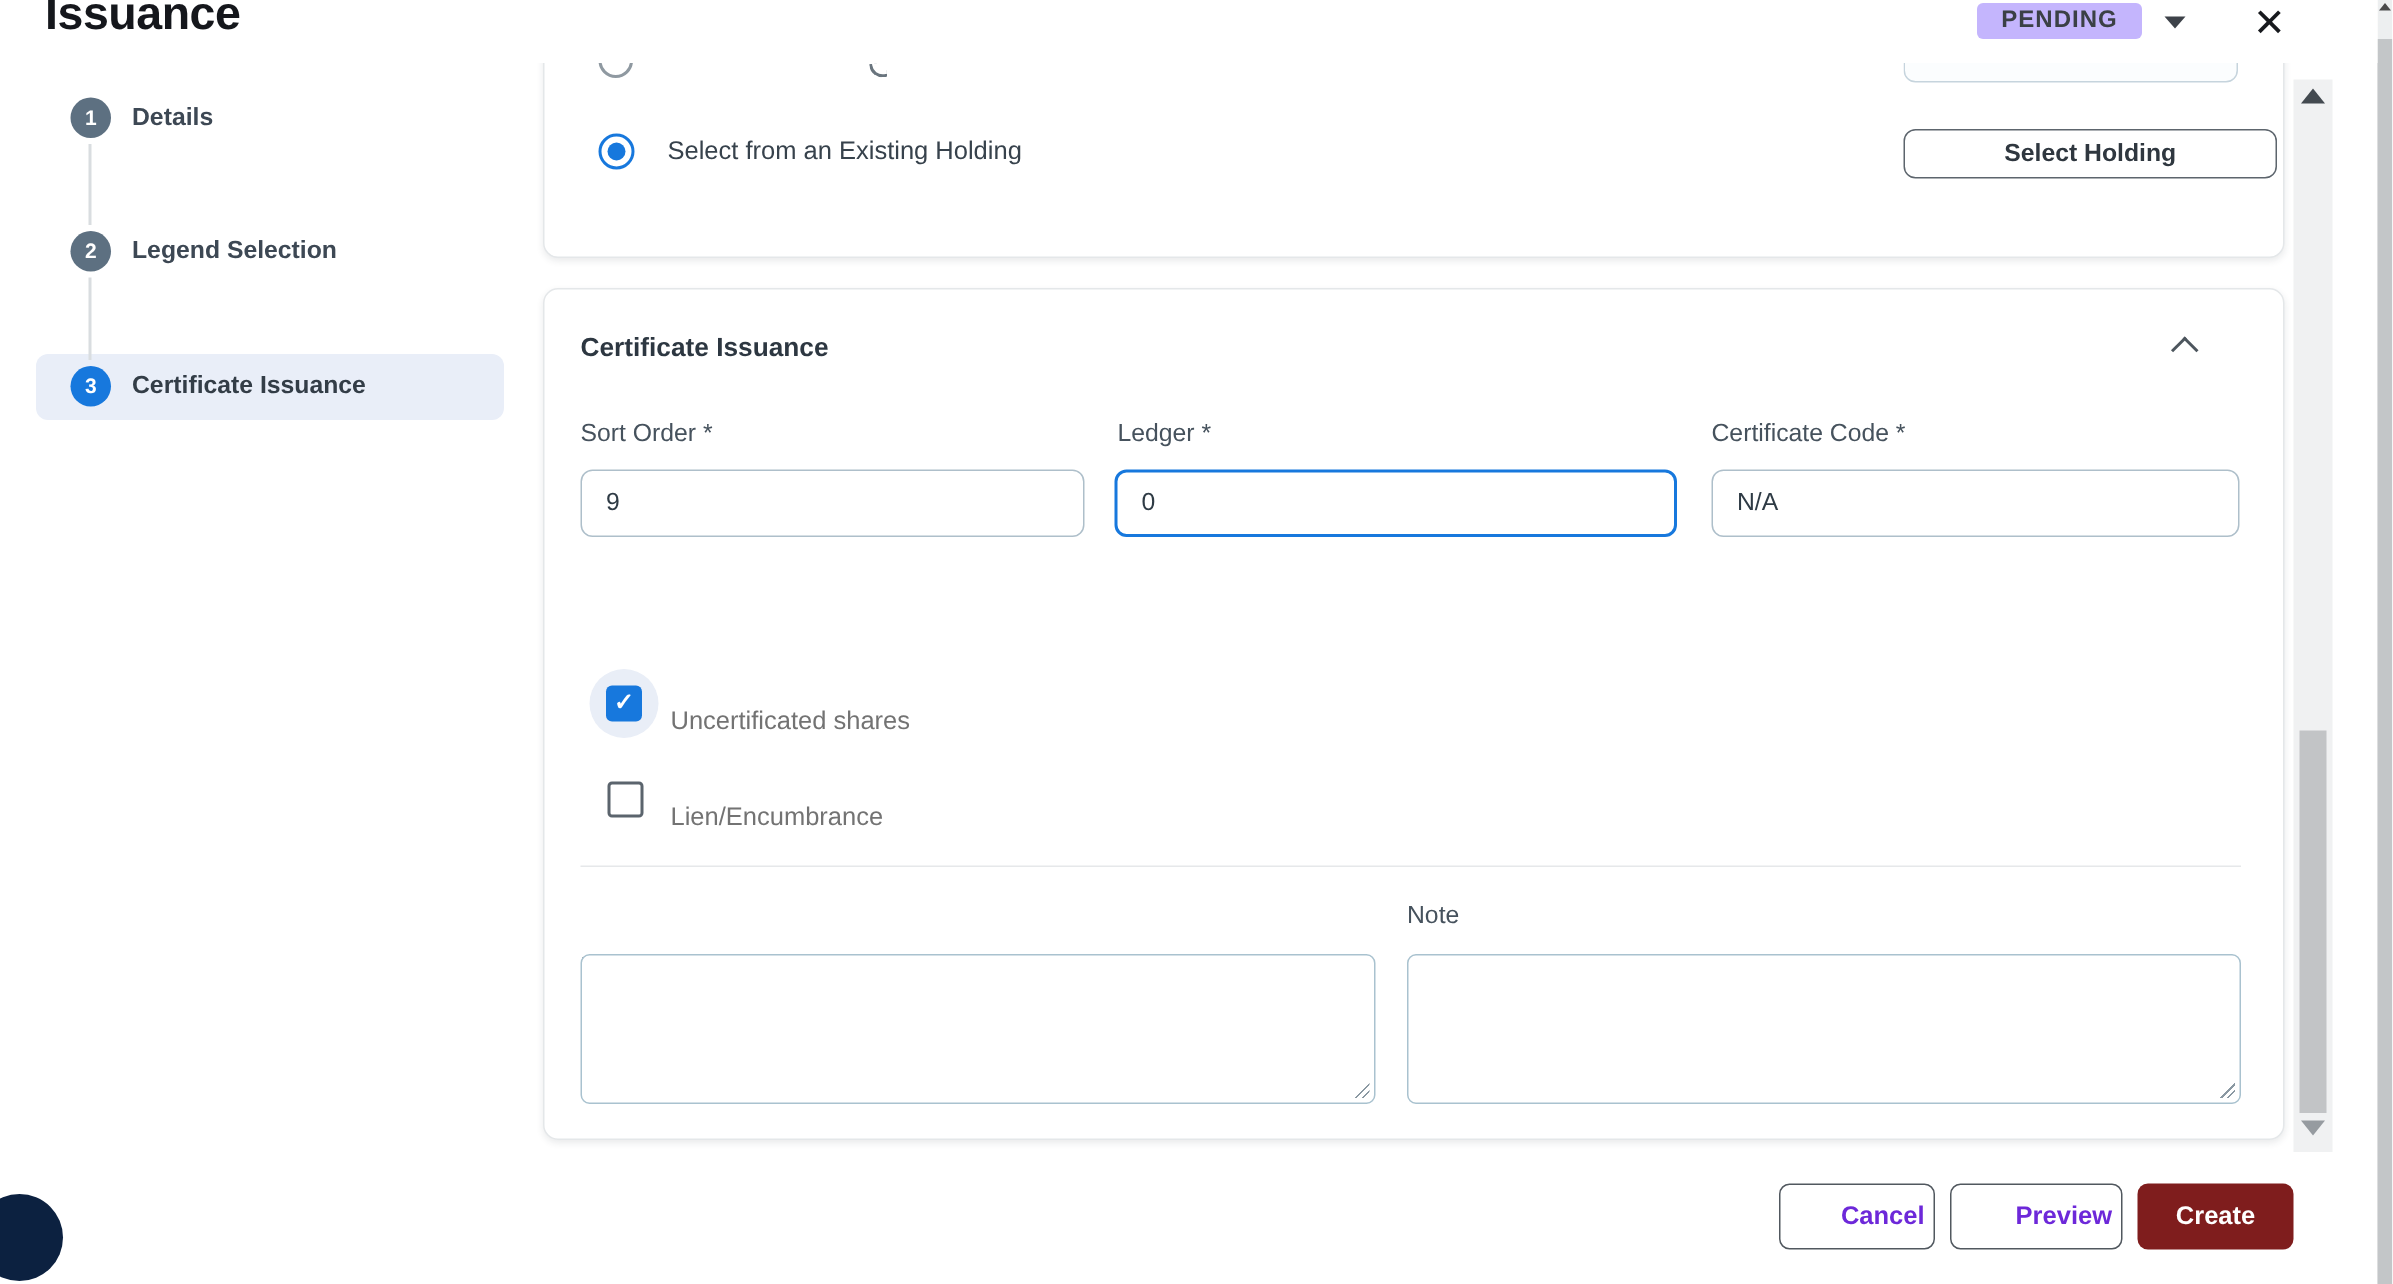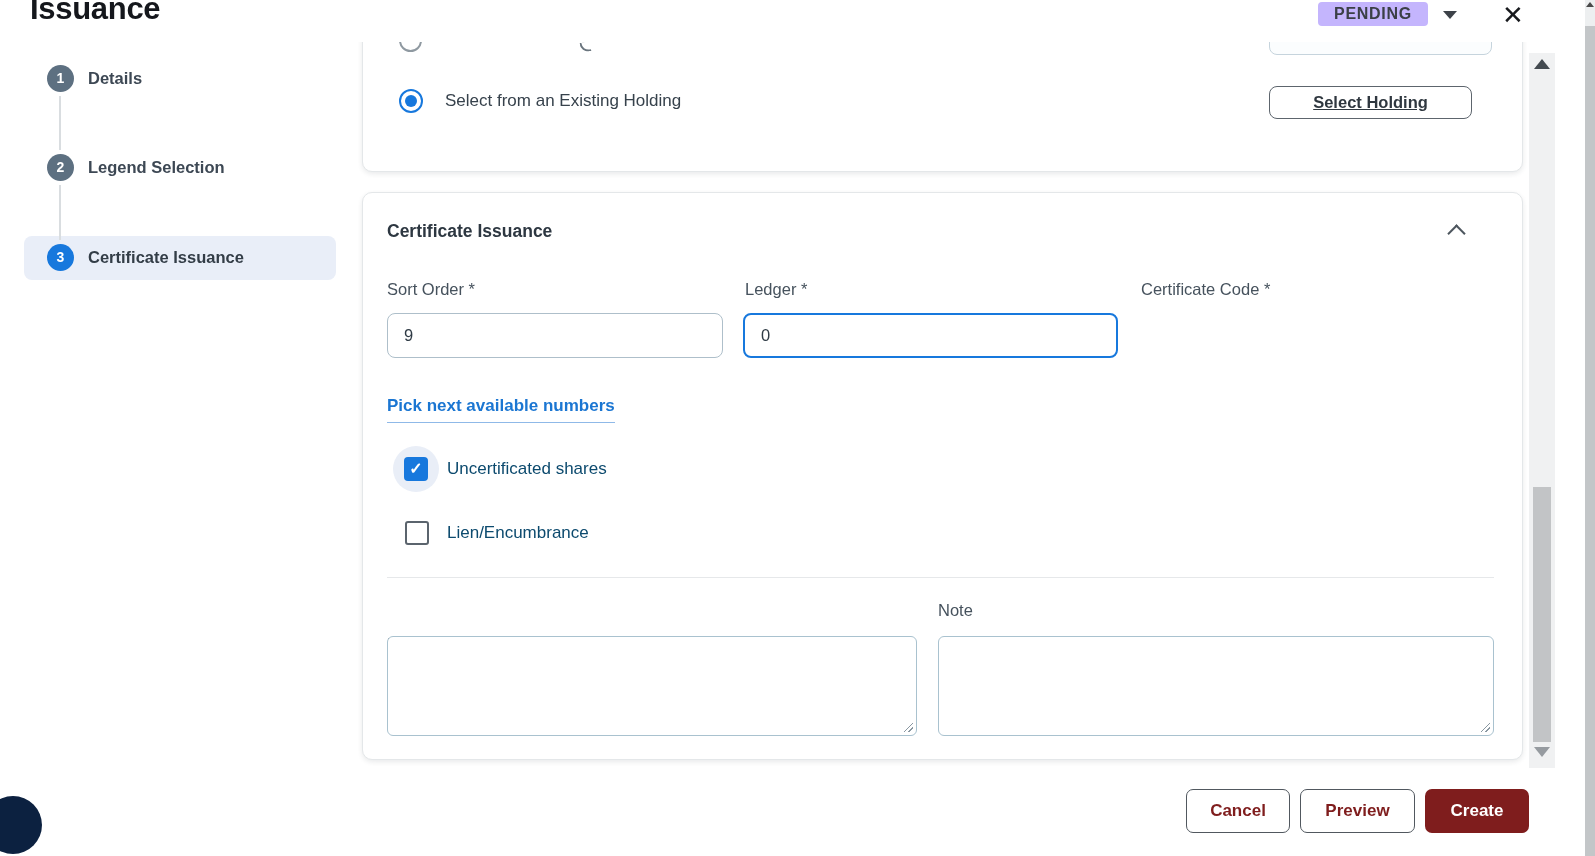--- a/index.html
+++ b/index.html
@@ -66,33 +66,33 @@
   .input.focused { border:2px solid #1778dd; }
 
   .link { font-size:17px; font-weight:700; color:#1b76d2; text-decoration:none;
           border-bottom:1.5px solid #8fb9e8; padding-bottom:6px; cursor:pointer; }
 
   .halo { width:46px; height:46px; border-radius:50%; background:#e9eef7; }
   .checkbox-on { width:24px; height:24px; border-radius:4px; background:#1778dd; color:#fff;
                  font-size:16px; font-weight:700; text-align:center; line-height:24px; cursor:pointer; }
   .checkbox-off { width:20px; height:20px; border:2px solid #5b646d; border-radius:3px;
                   background:#fff; cursor:pointer; }
-  .cb-label { font-size:17px; color:#0c4a6e; line-height:22px; }
+  .cb-label { font-size:17px; color:#737373; line-height:22px;margin-top:12px; }
 
   .divider { height:1px; background:#e6e8ea; }
 
   .textarea { position:absolute; box-sizing:border-box; border:1px solid #a9c2cf; border-radius:6px;
               background:#fff; resize:none; z-index:2; outline:none;
               font-family:"Liberation Sans",sans-serif; font-size:16px; color:#2f3b45; padding:8px 12px; }
   .resize-handle { width:10px; height:10px; z-index:3;
      background:linear-gradient(135deg, transparent 0 50%, #8a98a2 50% 58%, transparent 58% 72%, #8a98a2 72% 80%, transparent 80%); }
 
   .btn { position:absolute; height:44px; border-radius:7px; font-family:"Liberation Sans",sans-serif;
          font-size:17px; font-weight:600; z-index:2; cursor:pointer; }
-  .btn.outline { background:#fff; border:1.5px solid #51585f; color:#7f1d1d; }
+  .btn.outline { background:#fff; border:1.5px solid #51585f; color:#6d28d9;text-align:right; }
   .btn.primary { background:#7f1d1d; border:none; color:#fff; }
 
   
   .sb-track { position:absolute; background:#f0f1f2; z-index:1; }
   .sb-thumb { position:absolute; background:#c2c4c6; z-index:2; cursor:pointer; }
   .tri-up { position:absolute; width:0; height:0; border-left:8px solid transparent;
             border-right:8px solid transparent; border-bottom:10px solid #434a50; z-index:3; cursor:pointer; }
   .tri-down { position:absolute; width:0; height:0; border-left:8px solid transparent;
               border-right:8px solid transparent; border-top:10px solid #969ba0; z-index:3; cursor:pointer; }
   .tri-up.small { border-left-width:4px; border-right-width:4px; border-bottom-width:5px;
@@ -127,33 +127,33 @@
   </div>
   <div class="abs desc-arc" style="left:580px; top:42px;"></div>
   <div class="clipwrap" style="left:1269px; top:42px; width:225px; height:15px;">
     <span class="cutbtn"></span>
   </div>
 
   <div class="radio-sel" style="left:399px; top:89px;">
     <span class="radio-dot"></span>
   </div>
   <div class="abs radio-label" style="left:445px; top:90px;">Select from an Existing Holding</div>
-  <button class="btn-outline" style="left:1269px; top:86px; width:203px; height:33px;text-decoration:underline;">Select Holding</button>
+  <button class="btn-outline" style="left:1269px; top:86px; width:249px; height:33px;">Select Holding</button>
 
   <div class="abs section-title" style="left:387px; top:221px;">Certificate Issuance</div>
   <div class="abs chevron-up" style="left:1450px; top:227px;"></div>
 
   <div class="abs field-label" style="left:387px; top:277px;">Sort Order *</div>
   <div class="abs field-label" style="left:745px; top:277px;">Ledger *</div>
   <div class="abs field-label" style="left:1141px; top:277px;">Certificate Code *</div>
 
   <input class="input" style="left: 387px; top: 313px; width: 336px;" value="9">
   <input class="input focused" style="left: 743px; top: 313px; width: 375px;" value="0">
+  <input class="input" style="left: 1141px; top: 313px; width: 352px;" value="N/A">
 
-  <a class="abs link" style="left:387px; top:396px;">Pick next available numbers</a>
 
   <div class="abs halo" style="left:393px; top:446px;"></div>
   <div class="abs checkbox-on" style="left:404px; top:457px;">✓</div>
   <div class="abs cb-label" style="left:447px; top:458px;">Uncertificated shares</div>
 
   <div class="abs checkbox-off" style="left:405px; top:521px;"></div>
   <div class="abs cb-label" style="left:447px; top:522px;">Lien/Encumbrance</div>
 
   <div class="abs divider" style="left:387px; top:577px; width:1107px;"></div>
 

